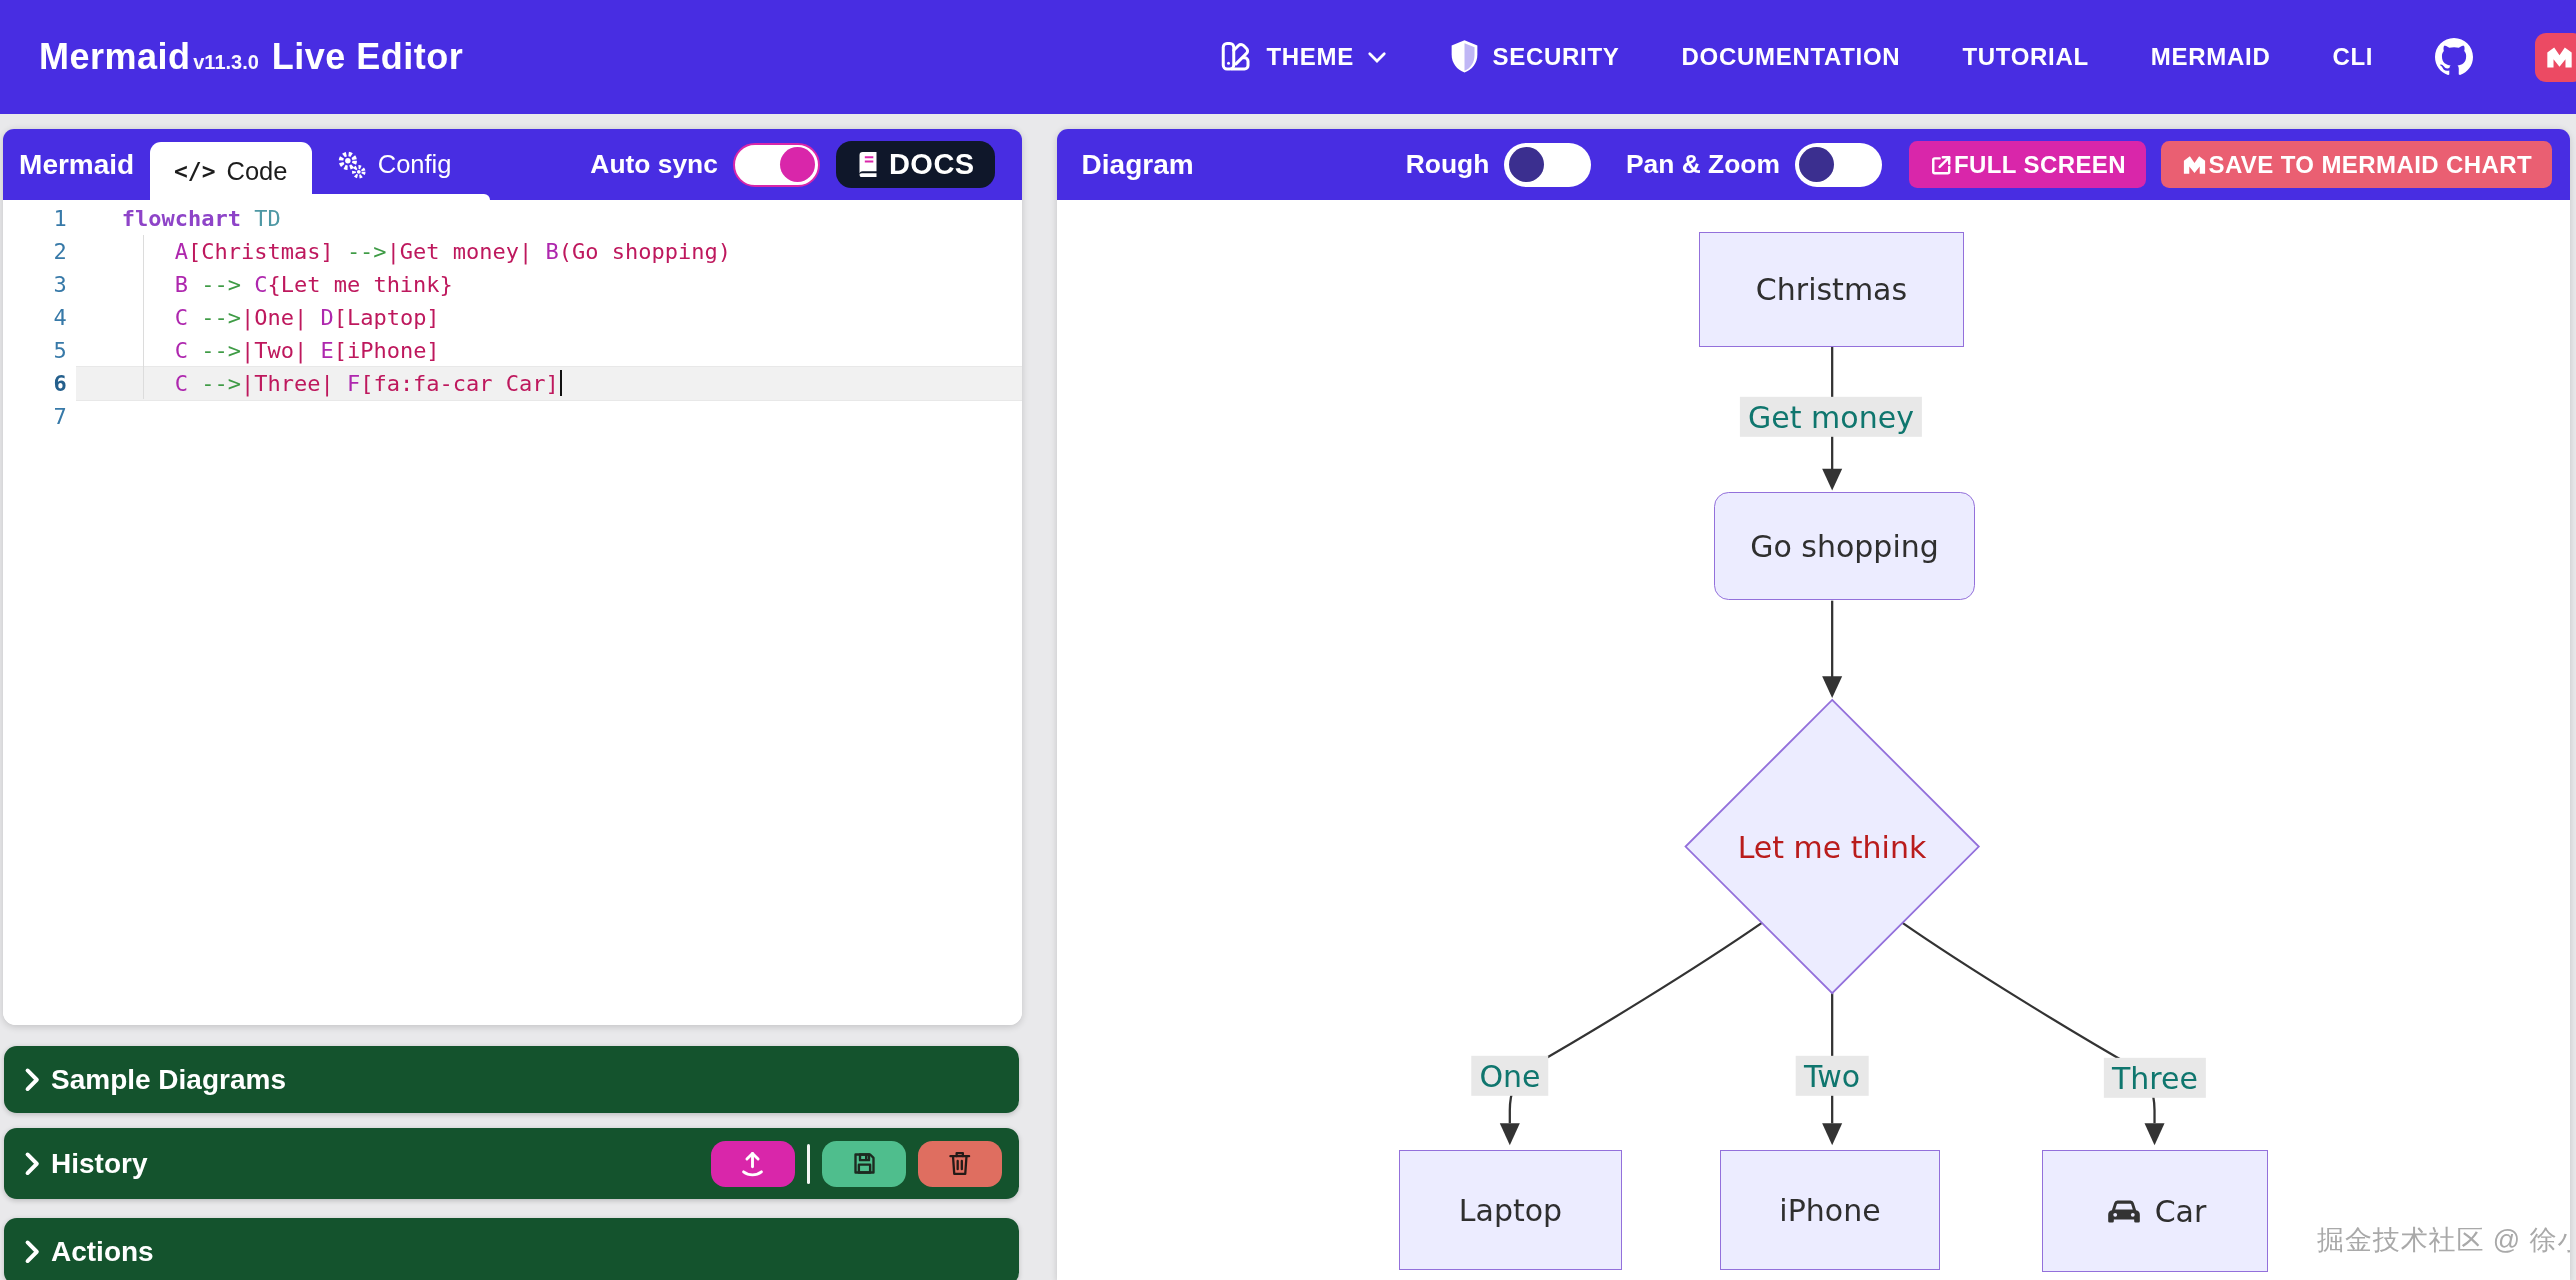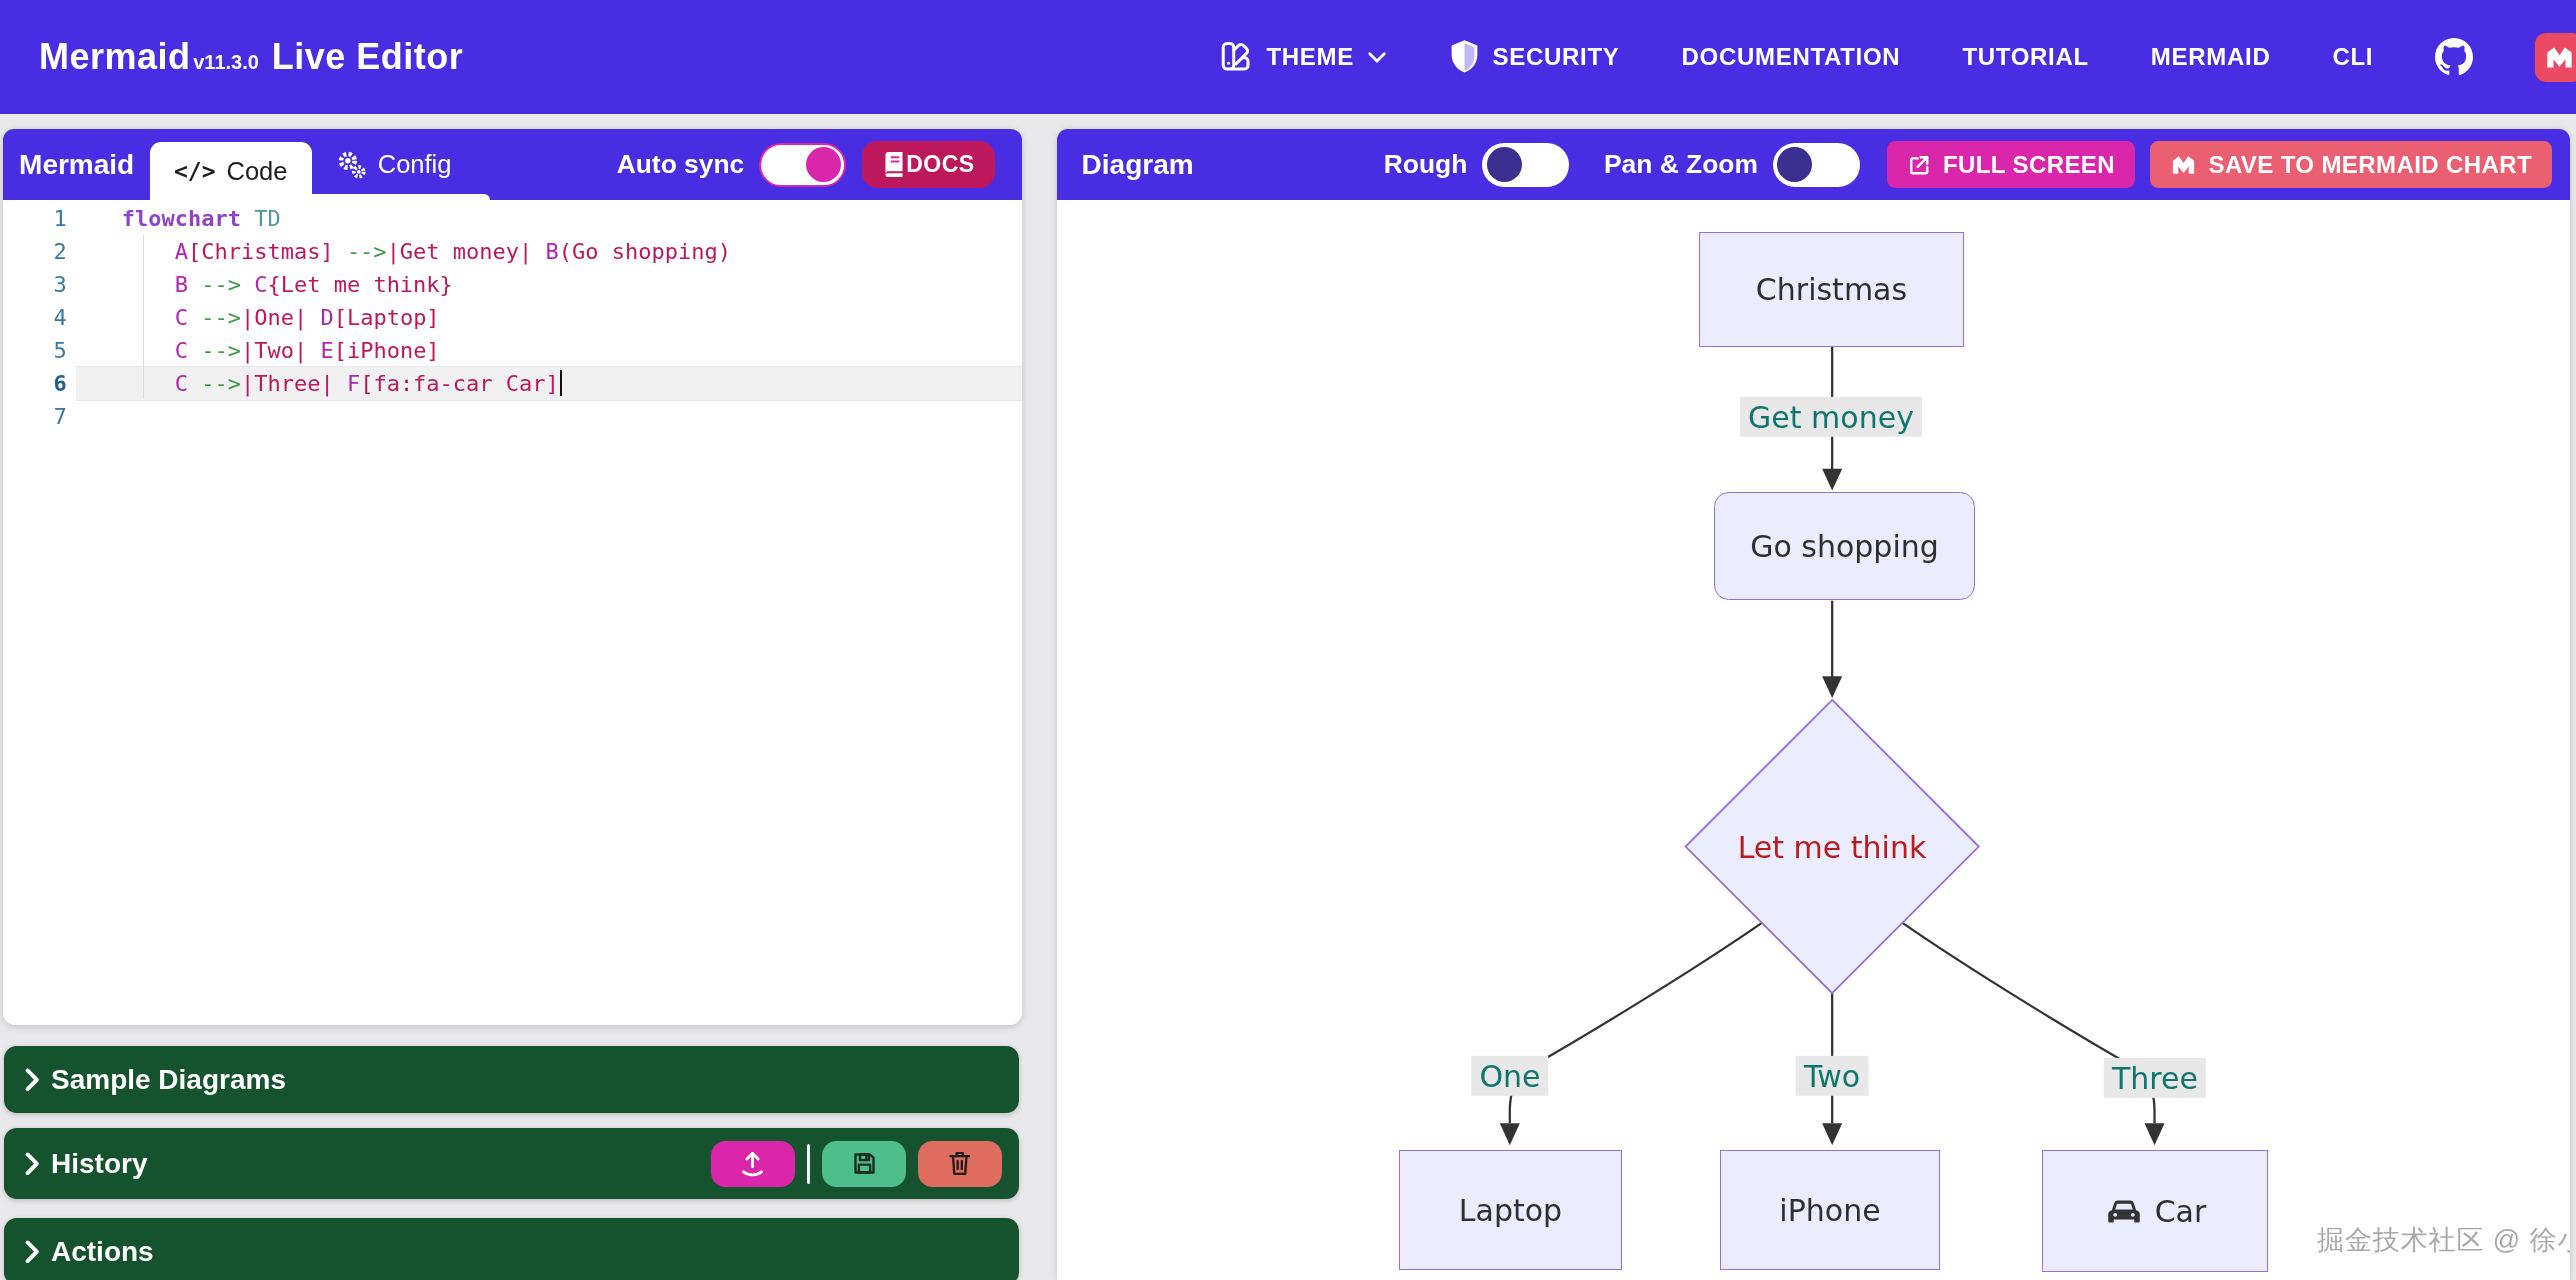--- a/index.html
+++ b/index.html
@@ -49,22 +49,22 @@
     background:#fff; color:#1c1c1c; border-radius:11px 11px 0 0;
     display:flex; align-items:center; justify-content:center; gap:11px;
     font-size:25.5px; font-weight:500; position:relative; z-index:1;
   }
   .tab-code .code-glyph { font-family:"DejaVu Sans Mono", monospace; font-weight:700; font-size:23px; }
   .tab-config { margin-left:24px; display:flex; align-items:center; gap:11px;
                 font-size:25.5px; font-weight:500; cursor:pointer; position:relative; z-index:1;}
   .autosync-label { margin-left:auto; font-size:26.4px; font-weight:600; }
   .docs-btn {
     margin-left:16.4px; height:47px; padding:0 20px; border-radius:15.5px;
-    background:#be185d; display:flex; align-items:center; 
-    font-size:23px; font-weight:800; letter-spacing:0.5px; cursor:pointer;
+    background:#0f172a; display:flex; align-items:center; gap:9px;
+    font-size:29px; font-weight:800; letter-spacing:0.5px; cursor:pointer;
   }
 
   
   .toggle { position:relative; width:87px; height:44px; border-radius:22px;
             background:#fff; margin-left:14.6px; cursor:pointer; flex:0 0 auto; }
   .toggle .knob { position:absolute; top:4.6px; left:4.6px; width:35px; height:35px;
                   border-radius:50%; background:#3B2F8F; }
   .toggle.on { border:2.7px solid #D926AA; }
   .toggle.on .knob { left:auto; right:2.7px; top:2.7px; background:#D926AA; }
 
@@ -103,21 +103,21 @@
   .icon-btn.green { background:#4FBE8D; }
   .icon-btn.red   { background:#DF6E60; }
   .vdiv { width:3.6px; height:40px; background:rgba(255,255,255,.95); border-radius:1.8px; }
 
   
   .right-card { left:1057px; top:129px; width:1513px; height:1151px; border-radius:12.8px 12.8px 0 0; }
   .right-head { padding:0 18px 0 24.6px; }
   .lbl { font-size:26.4px; font-weight:600; }
   .lbl.rough { margin-left:auto; }
   .lbl.pz { margin-left:35px; }
-  .hbtn { height:47px; border-radius:8.2px; display:flex; align-items:center; gap:11px;
+  .hbtn { height:47px; border-radius:8.2px; display:flex; align-items:center; 
           padding:0 20px; font-size:24px; font-weight:800; letter-spacing:0.4px;
           color:#fff; cursor:pointer; white-space:nowrap; }
   .hbtn.fullscreen { background:#D926AA; margin-left:27px; }
   .hbtn.save { background:#EA5F72; margin-left:15.5px; }
 
   .canvas { position:absolute; left:0; top:71px; width:1513px; height:1080px;
             background:#fff; overflow:hidden; }
   .canvas svg.edges { position:absolute; left:0; top:0; }
   .node { position:absolute; background:#ECECFF; border:1.8px solid #9370DB;
           display:flex; align-items:center; justify-content:center; gap:11px;

